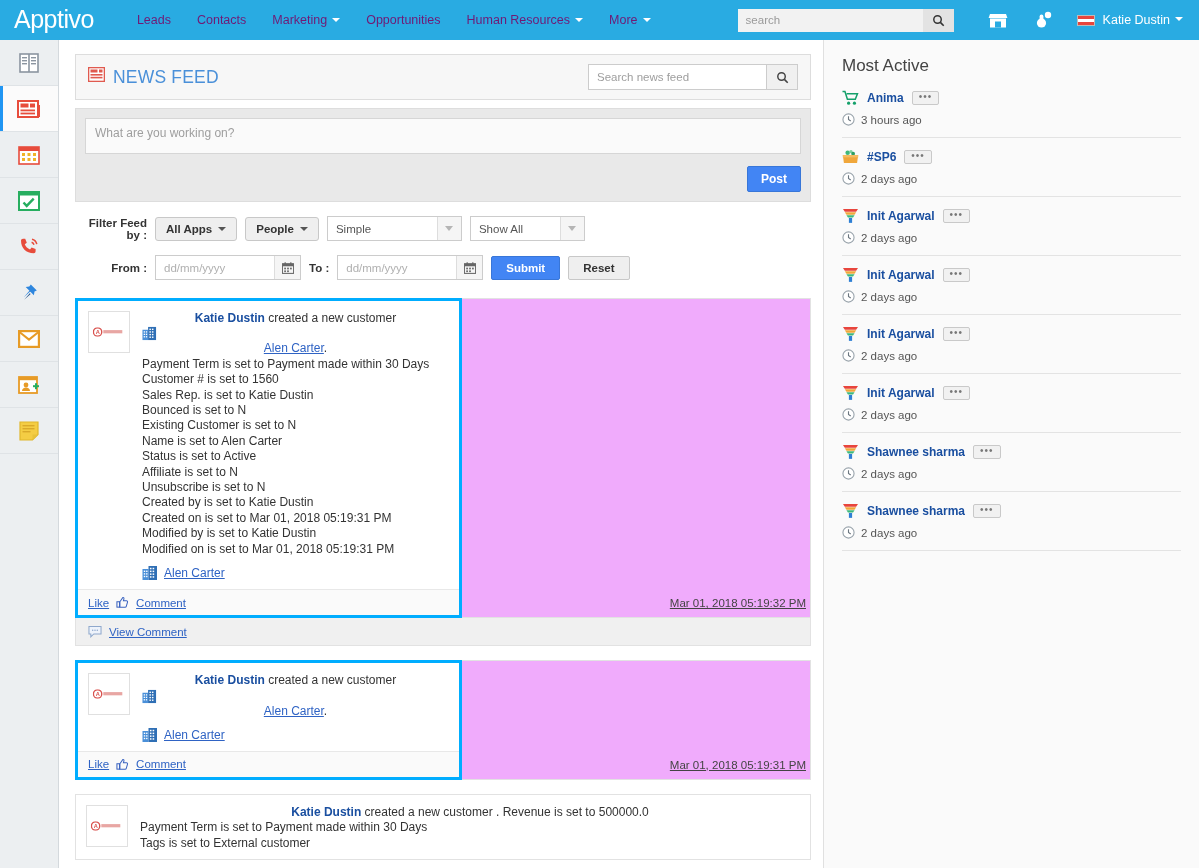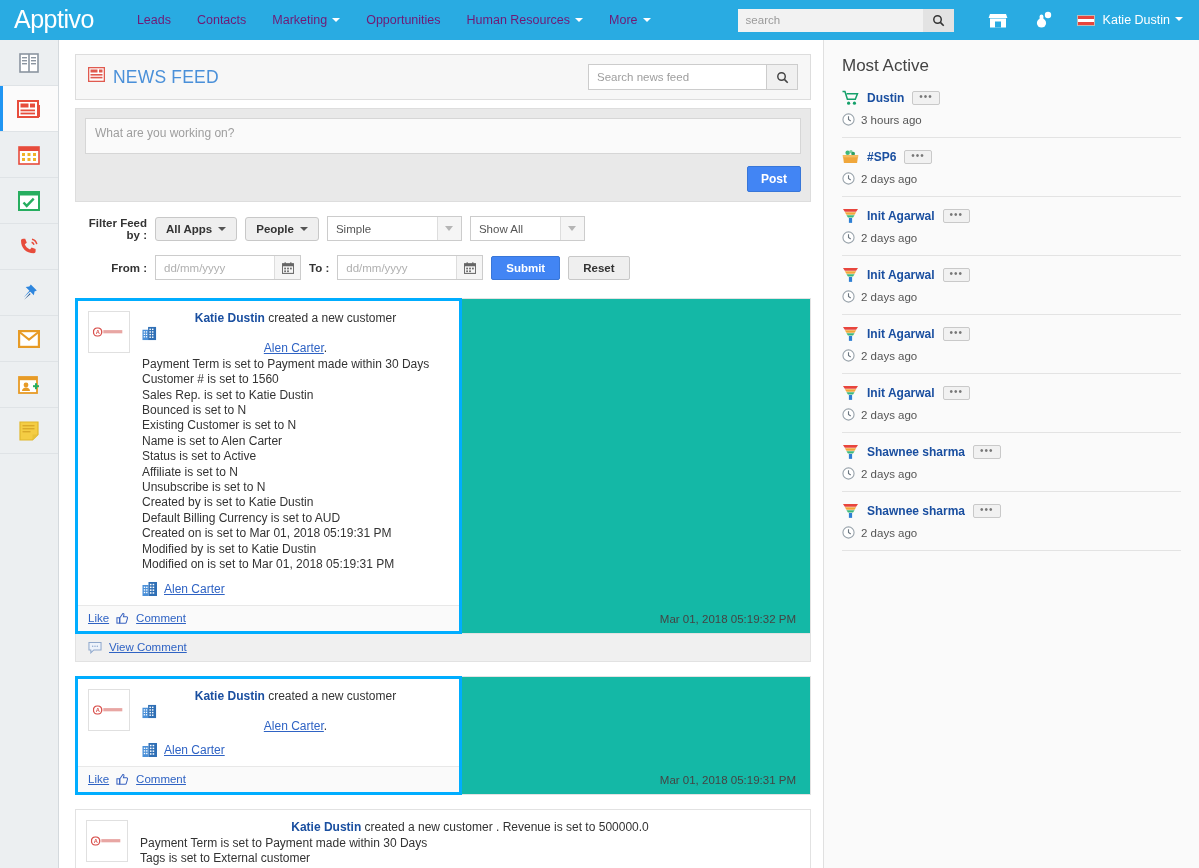--- a/index.html
+++ b/index.html
@@ -175,29 +175,29 @@
     font-size:6px;color:#d9534f;letter-spacing:-0.3px;transform:scale(.95);
     display:flex;align-items:center;gap:1px;font-weight:bold;
   }
   .post-body{ flex:1; min-width:0; }
   .post-line{ font-size:12px; color:#333; line-height:15.4px; }
   .post-line.first{ margin-bottom:0px;text-align:center; }
   .uname{ color:#1a4fa0; font-weight:bold; }
   .lnk{ color:#2f63c4; text-decoration:underline; cursor:pointer; }
   .entity-row{ margin-top:8px; display:flex; align-items:center; gap:6px; }
   .post-actions{
-    display:flex; gap:7px; padding:6px 10px;
+    display:flex; align-items:center; gap:7px; padding:6px 10px;
     background:#fafafa; font-size:11.5px;
   }
   .hl .post-actions{ background:#fafafa; }
   .actions-wrap{ display:flex; align-items:stretch; }
   .post-meta{
-    flex:1; background:#14b8a6; border:1px solid #e2e2e2; border-left:none;
+    flex:1; background:#f0abfc; border:1px solid #e2e2e2; border-left:none;
     display:flex; align-items:center; justify-content:flex-end;
-    padding-right:14px; font-size:11.5px; color:#444;
+    padding-right:4px; font-size:11.5px; color:#444;text-decoration:underline;
   }
   .viewcomment{
     background:#f0f0f0; border:1px solid #e2e2e2; border-top:none;
     padding:7px 12px; display:flex; align-items:center; gap:7px;
     font-size:11.5px;
   }
 
   
   .right{
     width:375px; flex:0 0 375px; background:#fafafa; padding:16px 18px 0 18px;
@@ -504,21 +504,20 @@
                     <div class="post-line">Payment Term is set to Payment made within 30 Days</div>
                     <div class="post-line">Customer # is set to 1560</div>
                     <div class="post-line">Sales Rep. is set to Katie Dustin</div>
                     <div class="post-line">Bounced is set to N</div>
                     <div class="post-line">Existing Customer is set to N</div>
                     <div class="post-line">Name is set to Alen Carter</div>
                     <div class="post-line">Status is set to Active</div>
                     <div class="post-line">Affiliate is set to N</div>
                     <div class="post-line">Unsubscribe is set to N</div>
                     <div class="post-line">Created by is set to Katie Dustin</div>
-                    <div class="post-line">Default Billing Currency is set to AUD</div>
                     <div class="post-line">Created on is set to Mar 01, 2018 05:19:31 PM</div>
                     <div class="post-line">Modified by is set to Katie Dustin</div>
                     <div class="post-line">Modified on is set to Mar 01, 2018 05:19:31 PM</div>
                     <div class="entity-row">
                       <span>
                         <svg width="16" height="16" viewBox="0 0 16 16">
                           <rect x="0.5" y="4" width="6" height="11" fill="#4a90d9"></rect>
                           <rect x="6.5" y="1" width="8.5" height="14" fill="#2f6fb5"></rect>
                           <rect x="1.8" y="5.6" width="1.4" height="1.4" fill="#fff"></rect>
                           <rect x="4.1" y="5.6" width="1.4" height="1.4" fill="#fff"></rect>
@@ -673,21 +672,21 @@
     <div id="malist">
         <div class="ma-item">
           <div class="ma-top">
             <span>
               <svg width="17" height="16" viewBox="0 0 18 17">
                 <path d="M0.5 1.5h2.6l2.6 8.4h8.4l2.3-6H5" fill="none" stroke="#14a06a" stroke-width="1.6"></path>
                 <circle cx="7" cy="14" r="1.7" fill="#14a06a"></circle>
                 <circle cx="13.2" cy="14" r="1.7" fill="#14a06a"></circle>
               </svg>
             </span>
-            <span class="ma-name">Dustin</span>
+            <span class="ma-name">Anima</span>
             <span class="dots">•••</span>
           </div>
           <div class="ma-time">
             <span>
               <svg width="13" height="13" viewBox="0 0 14 14">
                 <circle cx="7" cy="7" r="6" fill="#fff" stroke="#9aa4ac" stroke-width="1.2"></circle>
                 <path d="M7 3.6V7l2.4 1.7" fill="none" stroke="#6b767f" stroke-width="1.2"></path>
               </svg>
             </span>
             <span>3 hours ago</span>

